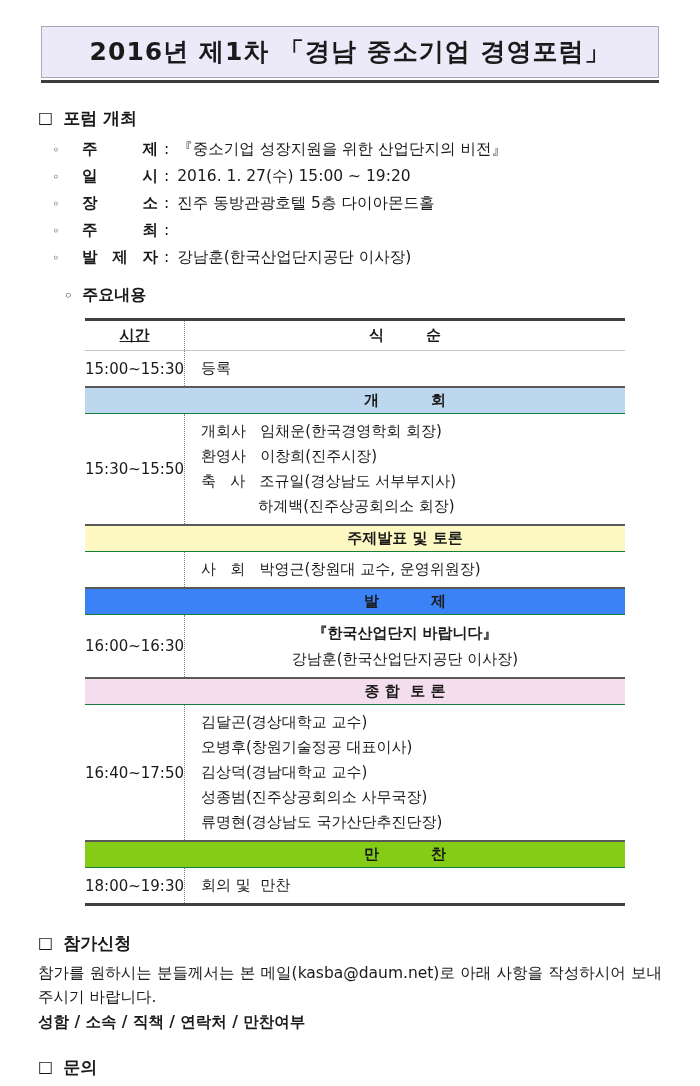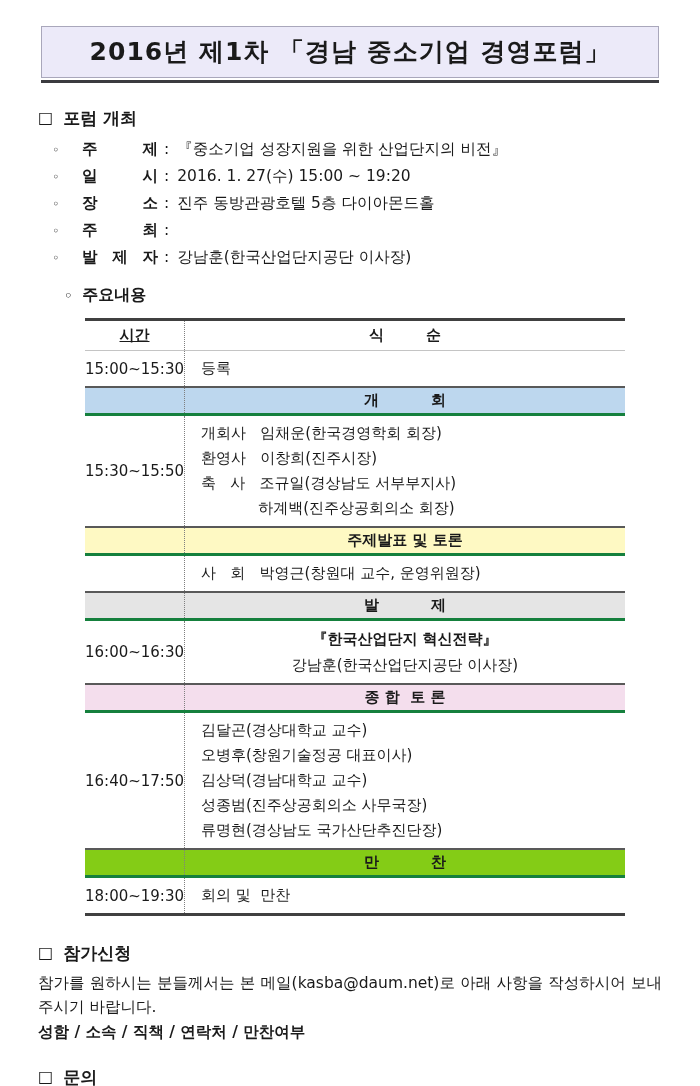--- a/index.html
+++ b/index.html
@@ -29,21 +29,21 @@
   
   .sched-head { margin:14px 0 0 26px; }
   .tbl { margin:12px 0 0 47px; width:540px; border-top:3px solid #404040; border-bottom:3px solid #404040; font-size:15px; }
   .trow { display:flex; align-items:stretch; }
   .col1 { flex:0 0 100px; width:100px; border-right:1px dotted #7f7f7f;
           display:flex; align-items:center; justify-content:center; white-space:pre; text-align:center; }
   .col2 { flex:1; min-width:0; }
   .thead { font-weight:bold; border-bottom:1px solid #c4c4c4; }
   .thead .col1 { padding:5px 0;text-decoration:underline; }
   .thead .col2 { display:flex; align-items:center; justify-content:center; white-space:pre; padding:5px 0; }
-  .band { font-weight:bold; border-top:2px solid #595959; border-bottom:3px solid #15803d; }
+  .band { font-weight:bold; border-top:2px solid #595959; border-bottom:1px solid #15803d;align-items:center; }
   .band .col2 { display:flex; align-items:center; justify-content:center; white-space:pre; padding:3px 0; }
   .item .col2 { padding:5px 0 5px 16px; }
   .item .line { line-height:25px; white-space:pre; }
   .item .col2.center { padding-left:0; text-align:center; }
   .item .col2.center .line { line-height:26px; }
   .line.bold { font-weight:bold; }
 
   
   .apply-head { margin-top:26px; }
   .apply-body { margin-top:6px; font-size:15.5px; line-height:24px; }
@@ -106,28 +106,28 @@
       <div class="trow band" style="background: #fef9c3;">
         <div class="col1"></div>
         <div class="col2">주제발표 및 토론</div>
       </div>
       <div class="trow item">
         <div class="col1"></div>
         <div class="col2">
           <div class="line">사   회   박영근(창원대 교수, 운영위원장)</div>
         </div>
       </div>
-      <div class="trow band" style="background: #e5e5e5;">
+      <div class="trow band" style="background: #3b82f6;">
         <div class="col1"></div>
         <div class="col2">발          제</div>
       </div>
       <div class="trow item">
         <div class="col1">16:00~16:30</div>
         <div class="col2 center">
-          <div class="line bold">『한국산업단지 혁신전략』</div>
+          <div class="line bold">『한국산업단지 바랍니다』</div>
           <div class="line">강남훈(한국산업단지공단 이사장)</div>
         </div>
       </div>
       <div class="trow band" style="background: rgb(244, 222, 237);">
         <div class="col1"></div>
         <div class="col2">종 합  토 론</div>
       </div>
       <div class="trow item">
         <div class="col1">16:40~17:50</div>
         <div class="col2">

